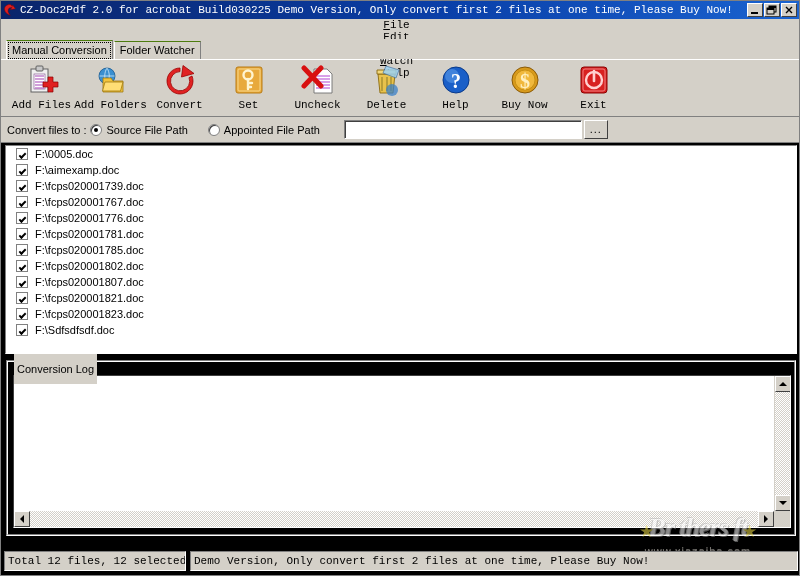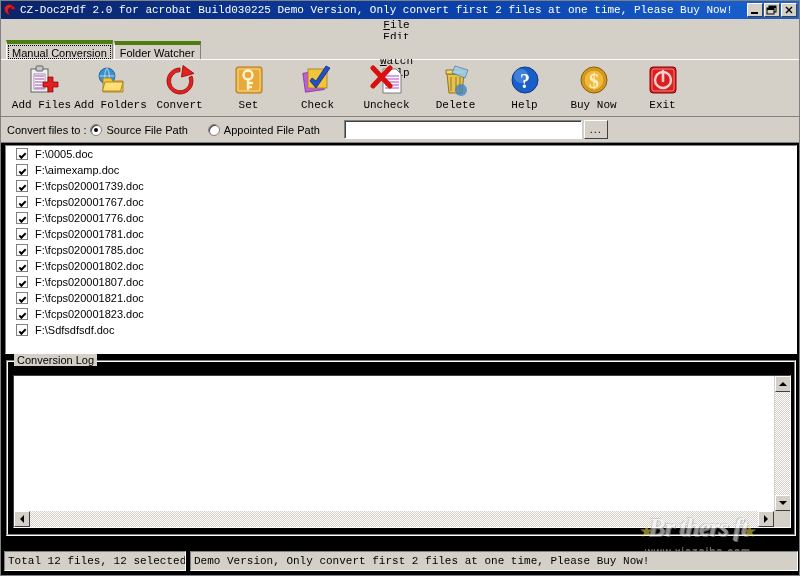--- a/index.html
+++ b/index.html
@@ -84,21 +84,21 @@
     display: flex;
     align-items: flex-end;
     background: #d4d0c8;
   }
   .tab {
     font-size: 11px;
     font-family: "Liberation Sans", sans-serif;
     color: #000;
     padding: 1px 5px 2px 5px;
     background: #d4d0c8;
-    border-top: 4px solid #4d7c0f;
+    border-top: 1px solid #4d7c0f;
     border-left: 1px solid #ffffff;
     border-right: 1px solid #808080;
     box-sizing: border-box;
     height: 18px;
     line-height: 15px;
     white-space: nowrap;
     position: relative;
   }
   .tab.selected {
     height: 19px;
@@ -271,21 +271,21 @@
     border: 1px solid #808080;
     border-top-color: #ffffff;
     border-left-color: #ffffff;
     box-sizing: border-box;
     pointer-events: none;
   }
   .loglegend {
     position: absolute;
     left: 7px; top: -7px;
     background: #d4d0c8;
-    padding: 0 3px;
+    padding: 9px 3px;
     font-size: 11px;
     color: #000;
     z-index: 2;
   }
   .logbox {
     position: absolute;
     left: 6px; top: 14px;
     width: 778px; height: 153px;
     background: #ffffff;
     border-top: 1px solid #404040;
@@ -518,30 +518,20 @@
         <svg width="34" height="34" viewBox="0 0 34 34">
           <rect x="4" y="3" width="26" height="26" rx="2" fill="#e8a93c" stroke="#b87a12" stroke-width="1"></rect>
           <rect x="6" y="5" width="22" height="22" rx="1" fill="none" stroke="#f8d98c" stroke-width="1"></rect>
           <circle cx="16" cy="11" r="4.5" fill="none" stroke="#fff4d0" stroke-width="2.4"></circle>
           <path d="M16 15 v10 M16 19 h4 M16 23 h3" stroke="#fff4d0" stroke-width="2.4" fill="none" stroke-linecap="round"></path>
         </svg>
       </span>
       <span class="tlabel">Set</span>
     </div>
 
-    <div class="tool">
-      <span class="glyph">
-        <svg width="34" height="34" viewBox="0 0 34 34">
-          <rect x="3" y="8" width="19" height="19" fill="#c060d8" stroke="#8030a0" stroke-width="0.8" transform="rotate(-8 12 17)"></rect>
-          <rect x="7" y="5" width="19" height="19" fill="#f2c43c" stroke="#a07a12" stroke-width="0.8"></rect>
-          <path d="M9 17 L15 24 L29 4 L25 2 L15 17 L11 14 Z" fill="#2050c8" stroke="#10306a" stroke-width="0.8"></path>
-        </svg>
-      </span>
-      <span class="tlabel">Check</span>
-    </div>
 
     <div class="tool">
       <span class="glyph">
         <svg width="34" height="34" viewBox="0 0 34 34">
           <path d="M13 5 h13 l5 5 v19 H13 z" fill="#ffffff" stroke="#707070" stroke-width="0.9"></path>
           <g stroke="#c060d8" stroke-width="1.2">
             <line x1="15" y1="12" x2="29" y2="12"></line>
               <line x1="15" y1="15" x2="29" y2="15"></line>
             <line x1="15" y1="18" x2="29" y2="18"></line>
               <line x1="15" y1="21" x2="29" y2="21"></line>

